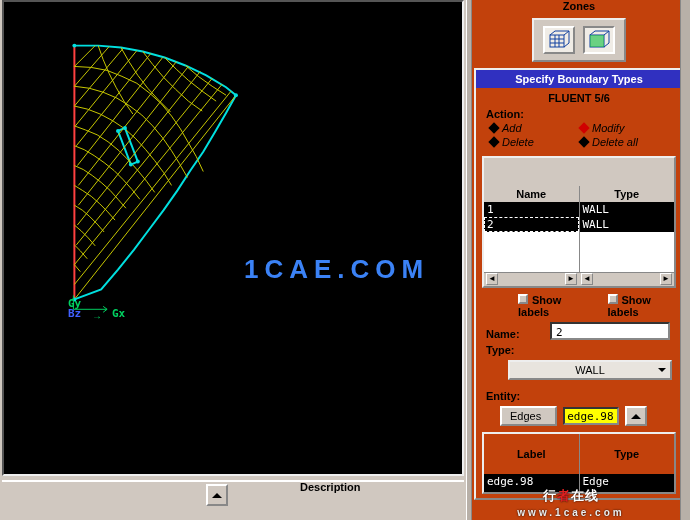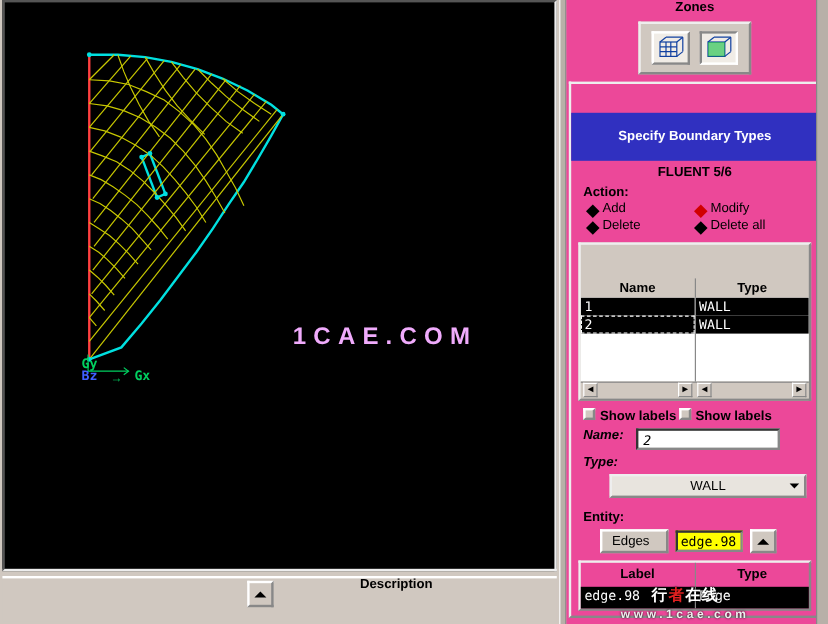--- a/index.html
+++ b/index.html
@@ -21,31 +21,31 @@
     border: 2px solid #888;
     border-top-color: #555; border-left-color: #555;
     border-right-color: #eee; border-bottom-color: #eee;
   }
   .axis-label { position: absolute; color: #00d060; font-weight: bold; font-size: 11px; font-family: monospace; }
   .axis-gy { left: 64px; top: 295px; }
   .axis-bz { left: 64px; top: 305px; }
   .axis-gx { left: 108px; top: 305px; }
   .axis-arrow { position: absolute; left: 88px; top: 308px; color: #00d060; font-size: 10px; }
   .watermark {
-    position: absolute; left: 240px; top: 268px;
-    color: #f0abfc; font-weight: bold; letter-spacing: 6px; font-size: 20px;
+    position: absolute; left: 240px; top: 252px;
+    color: #3b82f6; font-weight: bold; letter-spacing: 6px; font-size: 26px;
     font-family: Arial, sans-serif;
   }
   
   .mesh-canvas { position: absolute; inset: 0; }
 
   
   .right-col {
     position: absolute; left: 472px; top: 0; width: 214px; height: 520px;
-    background: #ec4899;
+    background: #c2410c;
   }
   .splitter {
     position: absolute; left: 466px; top: 0; width: 6px; height: 520px;
     background: #b8b0a8;
     border-left: 1px solid #fff; border-right: 1px solid #888;
   }
   .zones-hdr {
     text-align: center; font-weight: bold; padding-top: 0px;
   }
   .zones-icons {
@@ -61,27 +61,27 @@
   }
   .zone-icon svg { width: 24px; height: 22px; }
 
   .boundary-frame {
     margin: 2px 2px 0 2px;
     border: 2px solid #888; border-top-color:#eee; border-left-color:#eee;
     padding-bottom: 4px;
   }
   .boundary-title {
     background: #3030c0; color: #fff; font-weight: bold;
-    text-align: center; padding: 14px 0; margin-top: 24px;
+    text-align: center; padding: 3px 0;
   }
   .fluent-label { text-align: center; font-weight: bold; margin: 4px 0 2px; }
   .action-row { padding: 2px 10px; }
   .action-label { font-weight: bold; margin-bottom: 2px; }
   .radio-row { display: grid; grid-template-columns: 90px 110px; gap: 2px 0; padding-left: 4px; }
-  .radio-item { display: flex; align-items: flex-end; gap: 4px; }
+  .radio-item { display: flex; align-items: center; gap: 4px; font-style: italic; }
   .diamond {
     width: 8px; height: 8px; transform: rotate(45deg);
     background: #000; display: inline-block;
   }
   .diamond.sel { background: #d00000; }
   .list-frame {
     margin: 6px 6px 0 6px; border: 2px solid #888;
     border-top-color:#eee; border-left-color:#eee;
     background: #d0c8c0;
   }
@@ -90,25 +90,25 @@
   .list-hdr > div:last-child { border-right: none; }
   .list-body { display: flex; height: 70px; background: #fff; font-family: monospace; font-size: 11px; }
   .list-col { flex: 1; overflow: hidden; border-right: 1px solid #888; position: relative; }
   .list-col:last-child { border-right: none; }
   .list-row { background: #000; color: #fff; padding: 1px 3px; white-space: nowrap; }
   .list-row.sel { outline: 1px dashed #fff; outline-offset: -1px; }
   .scroll-strip { height: 14px; background:#d0c8c0; border-top:1px solid #888; display:flex; }
   .scroll-strip > div { flex:1; display:flex; justify-content:space-between; padding:0 2px; }
   .sbtn { width:12px; height:12px; background:#d0c8c0; border:1px solid #888; border-top-color:#fff; border-left-color:#fff; font-size:8px; line-height:10px; text-align:center; }
 
-  .check-row { display:flex; gap:2px; padding: 6px 10px 2px; }
+  .check-row { display:flex; gap:25px; padding: 6px 10px 2px; margin-left: 32px; }
   .chk { width:10px; height:10px; border:2px solid #888; border-top-color:#fff; border-left-color:#fff; display:inline-block; margin-right:4px; background:#d0c8c0; }
   .check-row b { font-weight:bold; }
 
-  .field-row { padding: 2px 10px; display:flex; align-items:flex-start; gap:0;font-style:italic; }
+  .field-row { padding: 2px 10px; display:flex; align-items:flex-end; gap:20px; }
   .field-row .lbl { font-weight:bold; width:44px; }
   .txt { background:#fff; border:2px inset #888; padding:2px 4px; font-family:monospace; font-size:11px; height:18px; flex:1; max-width:120px; }
   .type-well {
     margin: 2px 10px 6px 32px;
     background:#e8e4de;
     border:2px solid #888; border-top-color:#eee; border-left-color:#eee;
     display:flex; align-items:center; justify-content:center; height:20px;
     position:relative; font-family:sans-serif;
   }
   .type-well .tri { position:absolute; right:4px; top:6px; width:0;height:0;border:4px solid transparent;border-top-color:#000; }
@@ -121,21 +121,21 @@
   }
   .sm-input { background:#ffff00; border:2px inset #888; width:56px; height:18px; font-family:monospace; font-size:11px; padding:1px 2px; }
   .up-btn { width:22px; height:20px; display:flex; align-items:center; justify-content:center; }
   .up-btn .arr { width:0;height:0;border:5px solid transparent;border-bottom-color:#000; margin-top:-4px; }
 
   .lt-frame {
     margin: 0 6px 0 6px;
     border:2px solid #888; border-top-color:#eee; border-left-color:#eee;
   }
   .lt-hdr { display:flex; }
-  .lt-hdr > div { flex:1; text-align:center; font-weight:bold; padding:4px 0; border-right:1px solid #888; }
+  .lt-hdr > div { flex:1; text-align:center; font-weight:bold; padding:14px 0; border-right:1px solid #888; }
   .lt-hdr > div:last-child{ border-right:none; }
   .lt-body { display:flex; height:18px; }
   .lt-body > div { flex:1; background:#000; color:#fff; font-family:monospace; padding:1px 3px; border-right:1px solid #888; position:relative; }
   .lt-body > div:last-child{ border-right:none; }
 
   
   .bottom-bar {
     position:absolute; left:2px; top:480px; width:462px; height:38px;
     background:#d0c8c0;
     border-top:2px solid #fff;

